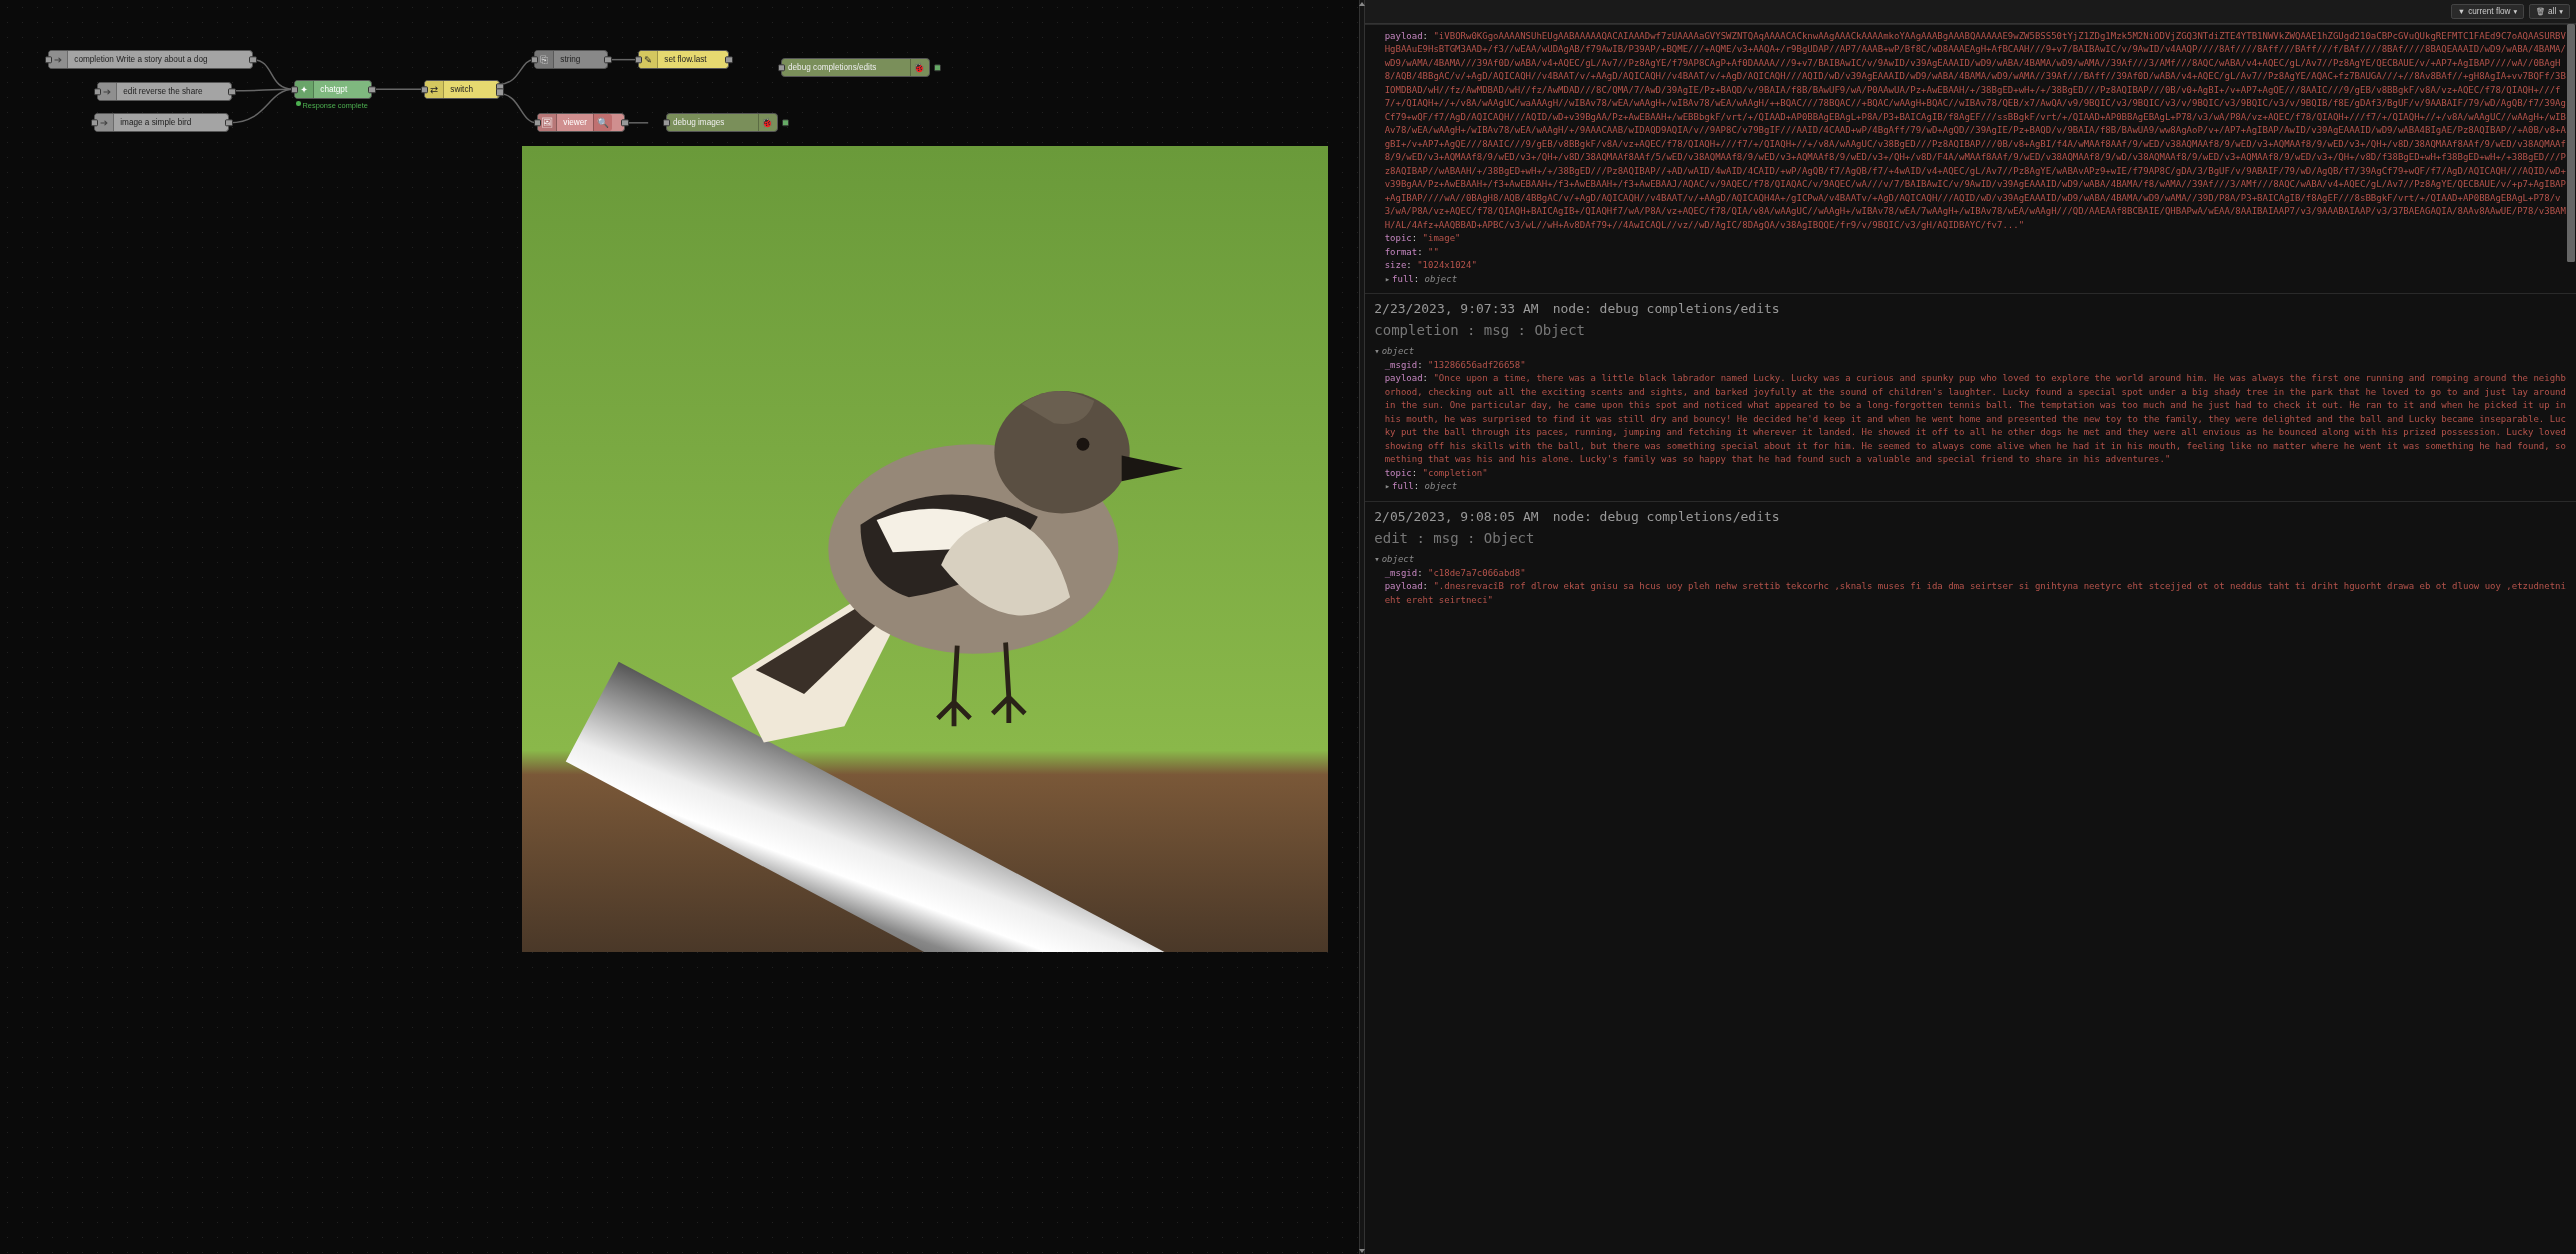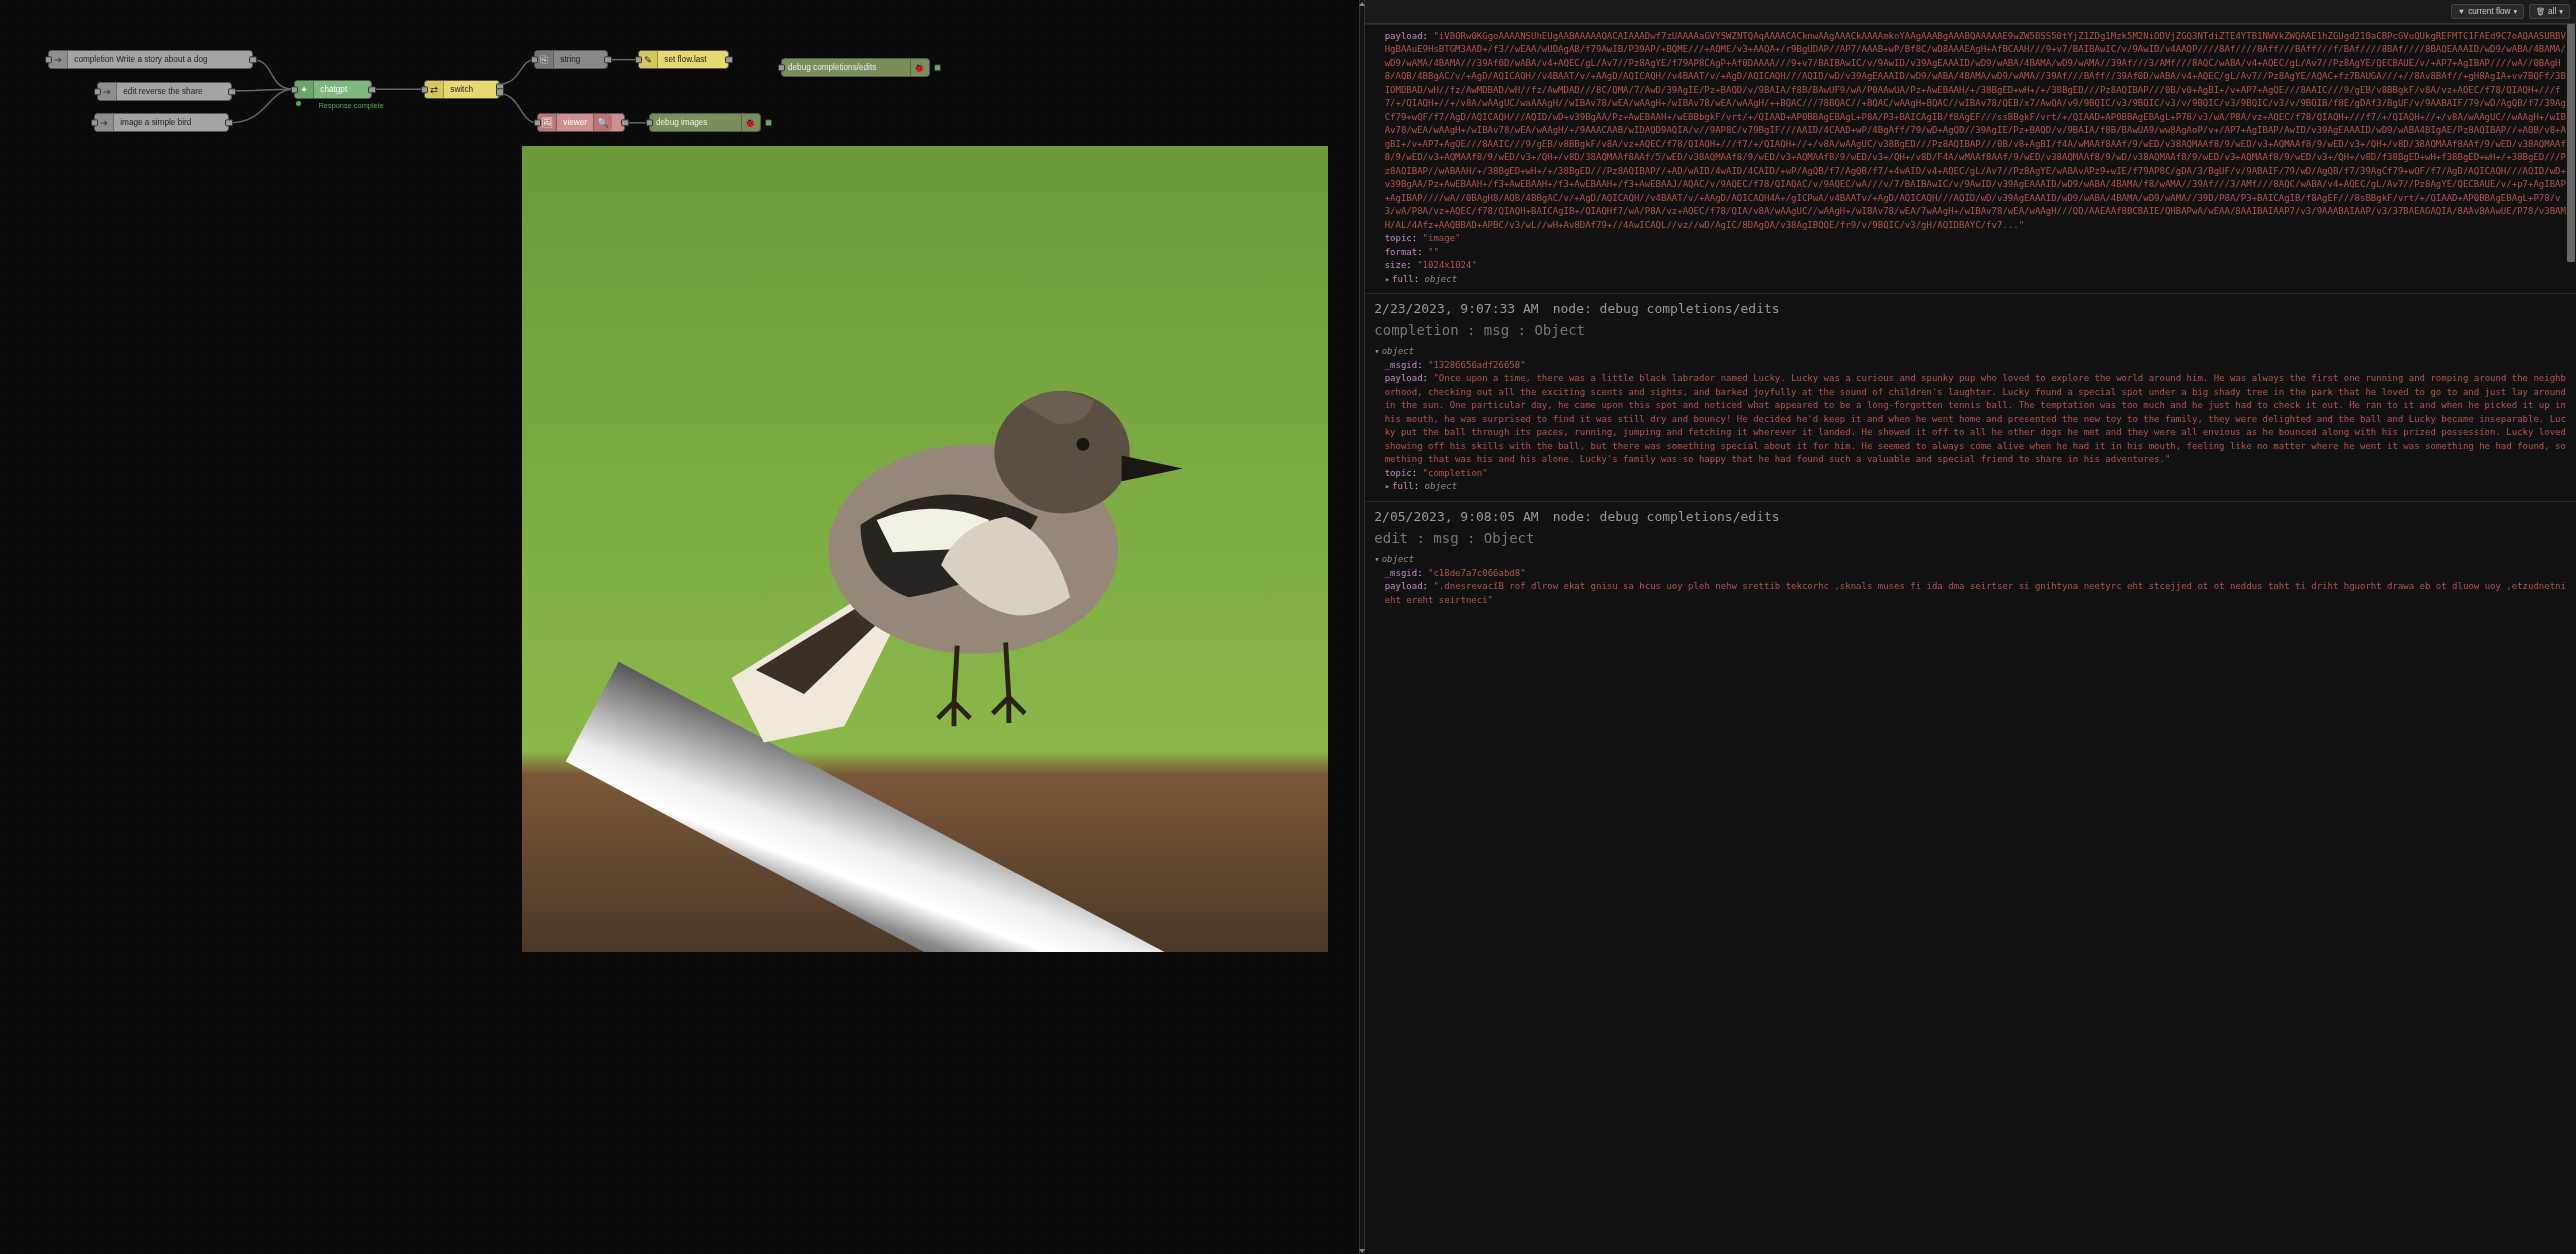--- a/index.html
+++ b/index.html
@@ -42,21 +42,21 @@
 .node-chatgpt .icon-box{background:#6aa56a}
 .node-switch{background:#e6d970}
 .node-switch .icon-box{background:#d4c75f}
 .node-string{background:#888}
 .node-string .icon-box{background:#777;color:#ddd}
 .node-setflow{background:#e6d970}
 .node-setflow .icon-box{background:#d4c75f}
 .node-debug{background:#7a8f5a;color:#eee}
 .node-viewer{background:#d08f8f;color:#fff}
 .node-viewer .icon-box{background:#b87878}
-.status-line{position:absolute;font-size:7.4px;color:#4caf50;display:flex;align-items:flex-start;gap:18px}
+.status-line{position:absolute;font-size:7.4px;color:#4caf50;display:flex;align-items:flex-start;gap:2px}
 .status-line .dot{width:4.5px;height:4.5px;background:#4caf50;border-radius:50%}
 .wire{position:absolute;pointer-events:none}
 .wire path{stroke:#666;stroke-width:2;fill:none}
 .image-viewer{position:absolute;background:#000}
 .image-viewer svg{display:block}
 </style>
 </head>
 <body>
 
 <div class="app">
@@ -136,21 +136,21 @@
     </div>
 
     <div class="node node-viewer" style="left:537px;top:113px;width:88px">
       <div class="port-l"></div>
       <div class="icon-box">🖼</div>
       <div class="lbl">viewer</div>
       <div class="icon-box" style="border-right:none;border-left:0.7px solid rgba(0,0,0,0.25);border-radius:0 3px 3px 0;background:#c07070">🔍</div>
       <div class="port-r"></div>
     </div>
 
-    <div class="node node-debug" style="left:649px;top:113px;width:112px">
+    <div class="node node-debug" style="left:666px;top:113px;width:112px">
       <div class="port-l"></div>
       <div class="lbl">debug images</div>
       <div class="icon-box" style="border-right:none;border-left:0.7px solid rgba(0,0,0,0.25);border-radius:0 3px 3px 0;margin-left:auto">🐞</div>
       <div style="width:7.4px;height:7.4px;background:#6a6;border:0.7px solid #333;border-radius:1.5px;position:absolute;right:-12px;top:50%;transform:translateY(-50%)"></div>
     </div>
 
     <div class="image-viewer" style="left:522px;top:146px;width:806px;height:806px">
       <svg viewBox="0 0 500 500" width="806" height="806">
         <defs>
           <linearGradient id="bg" x1="0" y1="0" x2="0" y2="1">

